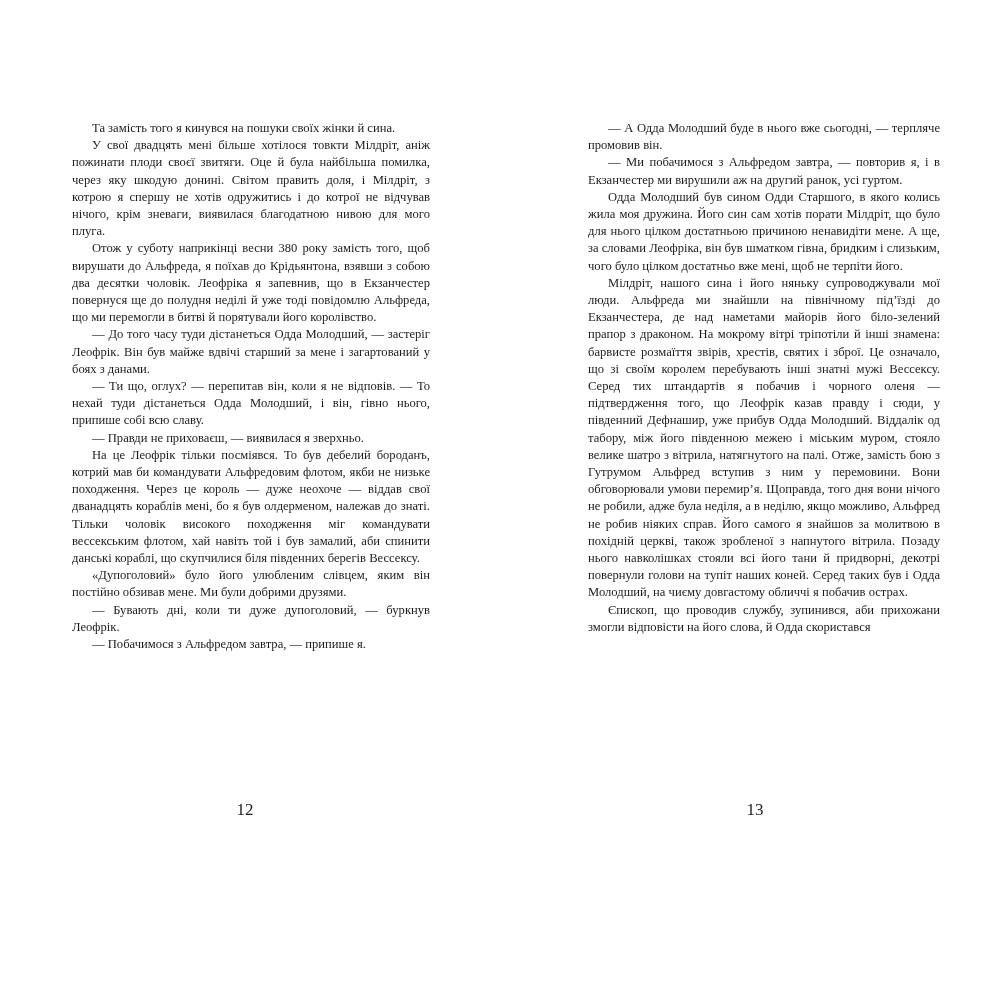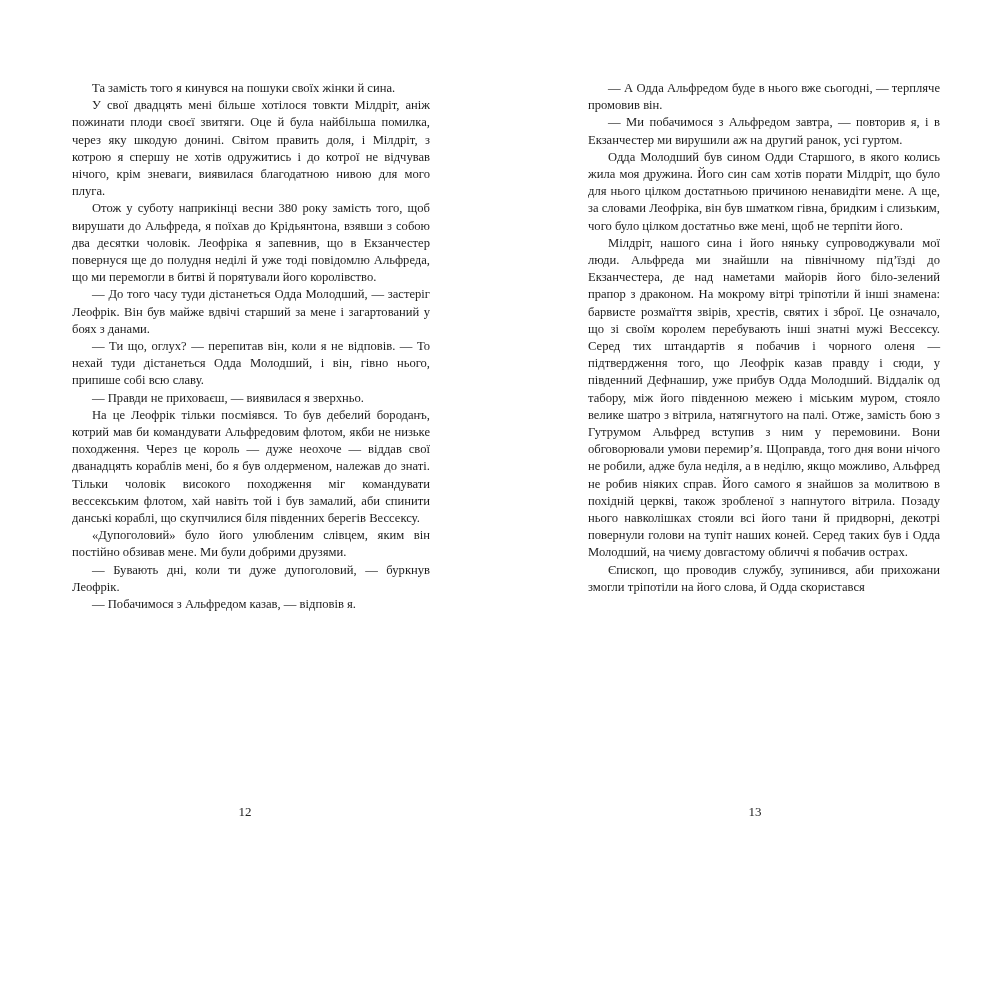--- a/index.html
+++ b/index.html
@@ -23,21 +23,21 @@
     display: flex;
     justify-content: center;
   }
   .spread {
     position: relative;
     width: 880px;
     height: 1000px;
     display: flex;
     flex-direction: row;
     justify-content: space-between;
-    padding-top: 80px;
+    padding-top: 120px;
     box-sizing: border-box;
   }
   .page {
     position: relative;
     width: 370px;
     box-sizing: border-box;
   }
   .page-left { padding-left: 12px; }
   .page-right { padding-left: 18px; }
 
@@ -53,21 +53,21 @@
     margin: 0;
     text-indent: 20px;
     font-size: 12.6px;
     line-height: 17.2px;
   }
   .folio {
     position: absolute;
     bottom: 180px;
     width: 100%;
     text-align: center;
-    font-size: 13px;
+    font-size: 17px;
     color: #222;
   }
   .page-left .folio { left: 0; }
   .page-right .folio { left: 0; text-align: center; }
 </style>
 </head>
 <body>
 
 <div id="book">
   <div class="spread">
@@ -76,30 +76,30 @@
       <div class="col">
         <p>Та замість того я кинувся на пошуки своїх жінки й сина.</p>
         <p>У свої двадцять мені більше хотілося товкти Мілдріт, аніж пожинати плоди своєї звитяги. Оце й була найбільша помилка, через яку шкодую донині. Світом править доля, і Мілдріт, з котрою я спершу не хотів одружитись і до котрої не відчував нічого, крім зневаги, виявилася благодатною нивою для мого плуга.</p>
         <p>Отож у суботу наприкінці весни 380 року замість того, щоб вирушати до Альфреда, я поїхав до Крідьянтона, взявши з собою два десятки чоловік. Леофріка я запевнив, що в Екзанчестер повернуся ще до полудня неділі й уже тоді повідомлю Альфреда, що ми перемогли в битві й порятували його королівство.</p>
         <p>— До того часу туди дістанеться Одда Молодший, — застеріг Леофрік. Він був майже вдвічі старший за мене і загартований у боях з данами.</p>
         <p>— Ти що, оглух? — перепитав він, коли я не відповів. — То нехай туди дістанеться Одда Молодший, і він, гівно нього, припише собі всю славу.</p>
         <p>— Правди не приховаєш, — виявилася я зверхньо.</p>
         <p>На це Леофрік тільки посміявся. То був дебелий бороданъ, котрий мав би командувати Альфредовим флотом, якби не низьке походження. Через це король — дуже неохоче — віддав свої дванадцять кораблів мені, бо я був олдерменом, належав до знаті. Тільки чоловік високого походження міг командувати вессекським флотом, хай навіть той і був замалий, аби спинити данські кораблі, що скупчилися біля південних берегів Вессексу.</p>
         <p>«Дупоголовий» було його улюбленим слівцем, яким він постійно обзивав мене. Ми були добрими друзями.</p>
         <p>— Бувають дні, коли ти дуже дупоголовий, — буркнув Леофрік.</p>
-        <p>— Побачимося з Альфредом казав, — відповів я.</p>
+        <p>— Побачимося з Альфредом завтра, — припише я.</p>
       </div>
       <div class="folio">12</div>
     </div>
 
     <div class="page page-right">
       <div class="col">
-        <p>— А Одда Альфредом буде в нього вже сьогодні, — терпляче промовив він.</p>
+        <p>— А Одда Молодший буде в нього вже сьогодні, — терпляче промовив він.</p>
         <p>— Ми побачимося з Альфредом завтра, — повторив я, і в Екзанчестер ми вирушили аж на другий ранок, усі гуртом.</p>
         <p>Одда Молодший був сином Одди Старшого, в якого колись жила моя дружина. Його син сам хотів порати Мілдріт, що було для нього цілком достатньою причиною ненавидіти мене. А ще, за словами Леофріка, він був шматком гівна, бридким і слизьким, чого було цілком достатньо вже мені, щоб не терпіти його.</p>
         <p>Мілдріт, нашого сина і його няньку супроводжували мої люди. Альфреда ми знайшли на північному під’їзді до Екзанчестера, де над наметами майорів його біло-зелений прапор з драконом. На мокрому вітрі тріпотіли й інші знамена: барвисте розмаїття звірів, хрестів, святих і зброї. Це означало, що зі своїм королем перебувають інші знатні мужі Вессексу. Серед тих штандартів я побачив і чорного оленя — підтвердження того, що Леофрік казав правду і сюди, у південний Дефнашир, уже прибув Одда Молодший. Віддалік од табору, між його південною межею і міським муром, стояло велике шатро з вітрила, натягнутого на палі. Отже, замість бою з Гутрумом Альфред вступив з ним у перемовини. Вони обговорювали умови перемир’я. Щоправда, того дня вони нічого не робили, адже була неділя, а в неділю, якщо можливо, Альфред не робив ніяких справ. Його самого я знайшов за молитвою в похідній церкві, також зробленої з напнутого вітрила. Позаду нього навколішках стояли всі його тани й придворні, декотрі повернули голови на тупіт наших коней. Серед таких був і Одда Молодший, на чиєму довгастому обличчі я побачив острах.</p>
-        <p>Єпископ, що проводив службу, зупинився, аби прихожани змогли тріпотіли на його слова, й Одда скористався</p>
+        <p>Єпископ, що проводив службу, зупинився, аби прихожани змогли відповісти на його слова, й Одда скористався</p>
       </div>
       <div class="folio">13</div>
     </div>
 
   </div>
 </div>
 
 </body></html>

